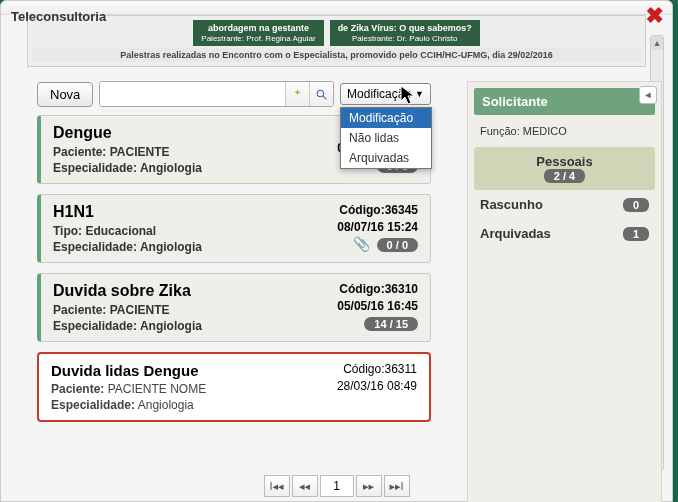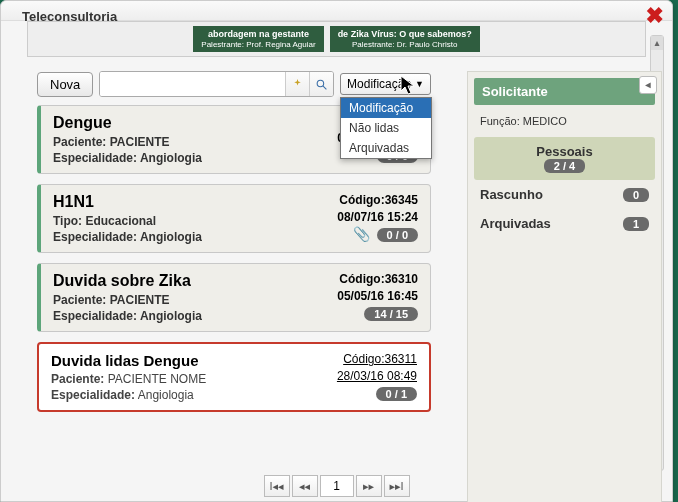--- a/index.html
+++ b/index.html
@@ -14,22 +14,22 @@
     position: absolute;
     top: 0; left: 0;
     width: 673px;
     height: 502px;
     background: #f5f5f5;
     border-radius: 6px 6px 0 0;
     border: 1px solid #ccc;
     box-shadow: 0 2px 8px rgba(0,0,0,0.3);
   }
   .dialog-header {
-    height: 20px;
-    padding: 6px 21px;
+    height: 14px;
+    padding: 6px 10px;
     border-bottom: 1px solid #ddd;
     position: relative;
     background: linear-gradient(#fafafa,#eee);
     border-radius: 6px 6px 0 0;
   }
   .dialog-title { font-size: 13px; font-weight: bold; color: #333; }
   .close-x {
     position: absolute; right: 8px; top: 2px;
     font-size: 22px; font-weight: bold; color: #cc1d1d; cursor: pointer;
   }
@@ -134,21 +134,21 @@
   .card.active { border:2px solid #c63a2c; border-left:2px solid #c63a2c; background:#fff; }
   .card .col-l { font-size:12px; }
   .card .title { font-size:16px; font-weight:bold; margin-bottom:3px; }
   .card .line { font-weight:bold; color:#333; margin-top:2px; }
   .card .line .lbl { font-weight:bold; }
   .card.active .line { font-weight:normal; color:#444; }
   .card.active .title { font-size:15px; font-weight:bold; }
   .card .col-r { text-align:right; font-size:12px; min-width:120px; }
   .card .code { font-weight:bold; }
   .card .date { font-weight:bold; margin-top:3px; }
-  .card.active .code, .card.active .date { font-weight:normal;text-decoration:underline; }
+  .card.active .code, .card.active .date { font-weight:normal; }
   .badge {
     display:inline-block; background:#6a6a6a; color:#fff;
     border-radius:10px; padding:1px 10px; font-size:11px; font-weight:bold;
     margin-top:4px;
   }
   .clip { color:#777; font-size:14px; margin-right:6px; }
 
   
   .r-header {
     background:#6ea37d; color:#fff; font-weight:bold;
@@ -206,20 +206,21 @@
     <div class="banner-row">
       <div class="banner-box">
         <div class="b1">abordagem na gestante</div>
         <div class="b2">Palestrante: Prof. Regina Aguiar</div>
       </div>
       <div class="banner-box">
         <div class="b1">de Zika Vírus: O que sabemos?</div>
         <div class="b2">Palestrante: Dr. Paulo Christo</div>
       </div>
     </div>
+    <div class="banner-sub">Palestras realizadas no Encontro com o Especialista, promovido pelo CCIH/HC-UFMG, dia 29/02/2016</div>
   </div>
 
   <div class="dialog-body">
 
     <div class="left-pane">
 
       <div class="toolbar">
         <button class="btn-nova">Nova</button>
         <div class="search-box">
           <input class="search-input" placeholder="" style="">
@@ -290,21 +291,20 @@
           </div>
           <div class="card active">
             <div class="col-l">
               <div class="title">Duvida lidas Dengue</div>
               <div class="line"><span class="lbl">Paciente:</span> PACIENTE NOME</div>
               <div class="line"><span class="lbl">Especialidade:</span> Angiologia</div>
             </div>
             <div class="col-r">
               <div class="code">Código:36311</div>
               <div class="date">28/03/16 08:49</div>
-              <div><span class="badge">0 / 1</span></div>
             </div>
           </div>
         </div>
 
     </div>
 
     <div class="right-pane">
       <div class="r-header">
         <span>Solicitante</span>
         <span class="r-collapse">◂</span>

